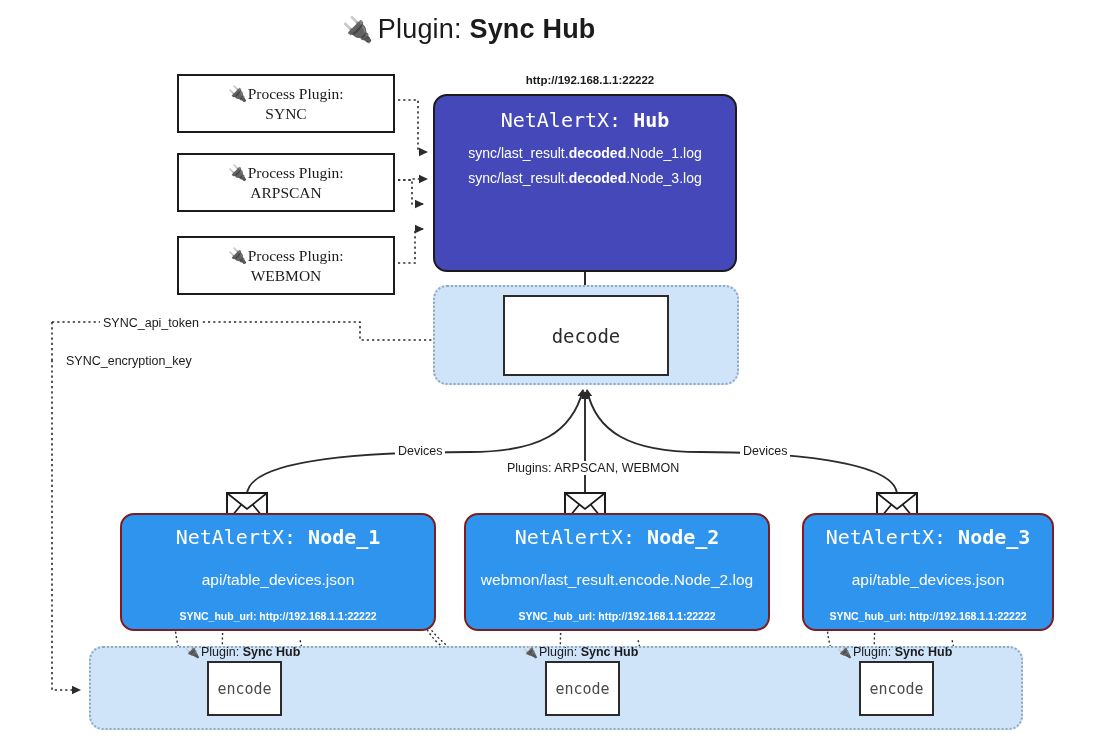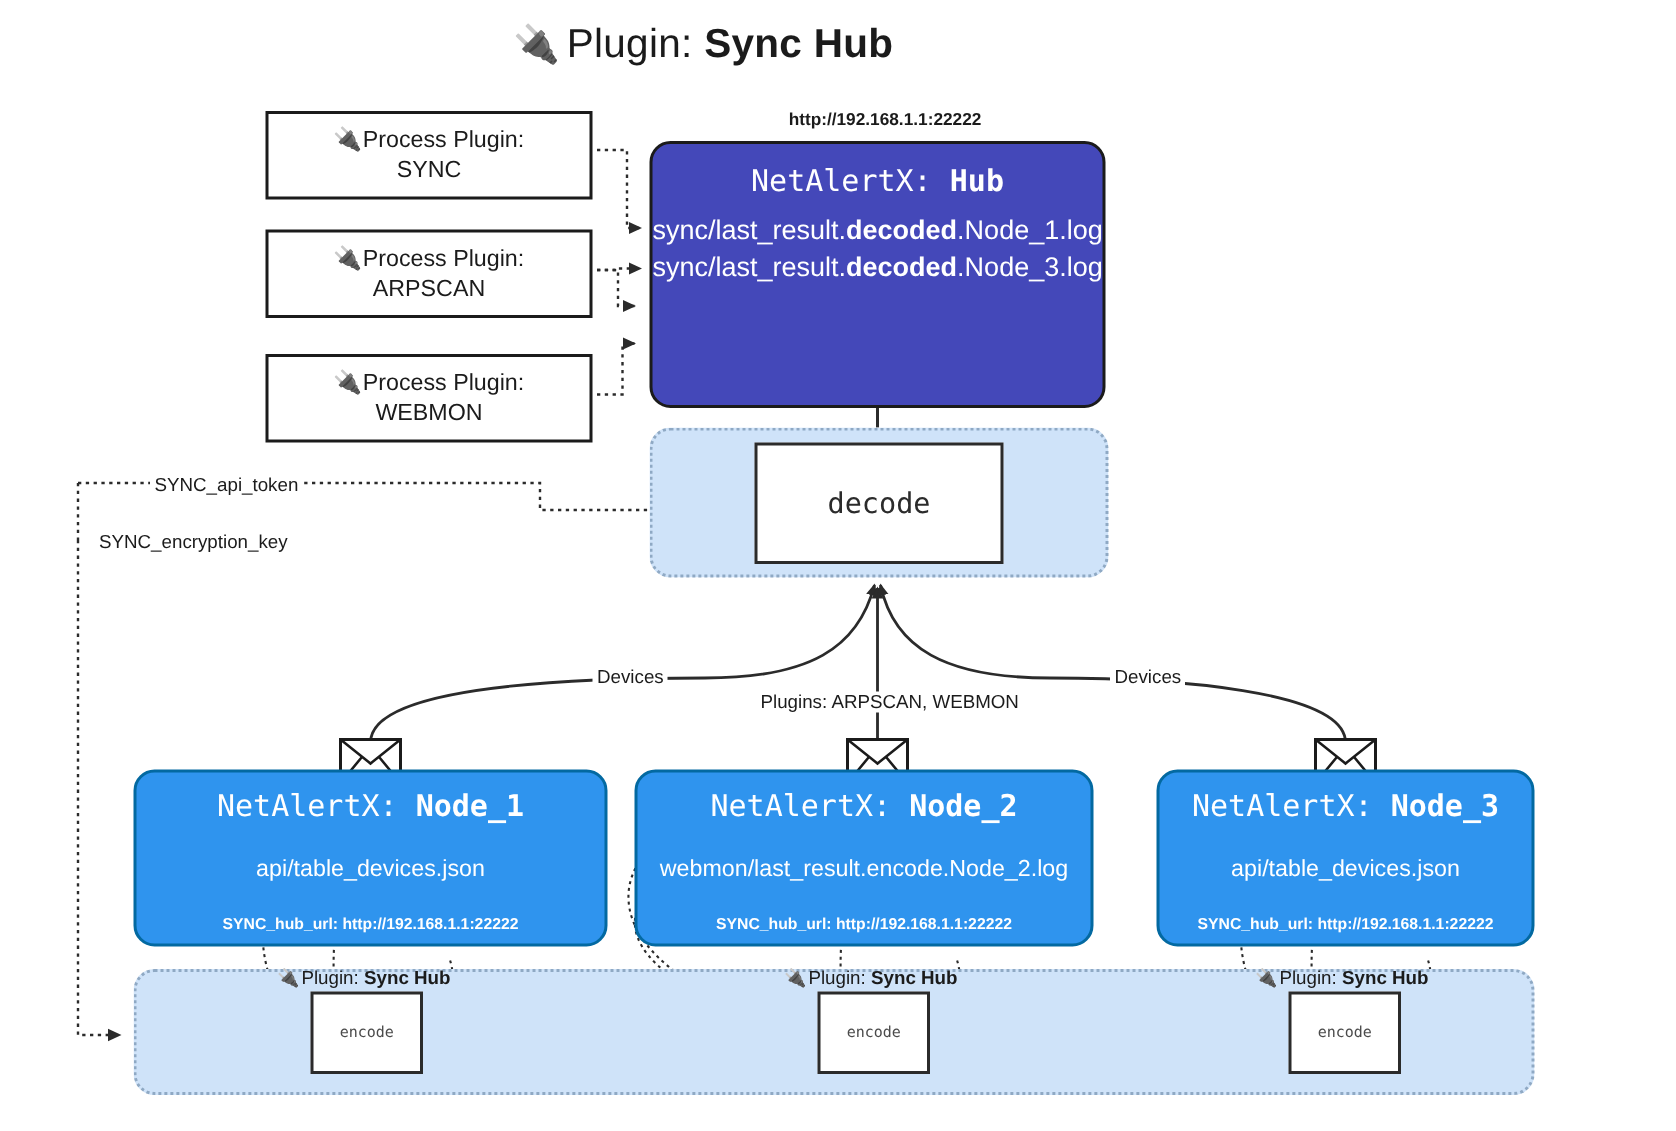--- a/index.html
+++ b/index.html
@@ -15,21 +15,21 @@
     font-size:27px;color:#1b1b1b;letter-spacing:.2px;
   }
   .title .plug{font-size:25px;margin-right:4px;}
   .title .bold{font-weight:bold;}
   .title .norm{font-weight:normal;}
 
   
   .procbox{
     width:218px;height:59px;background:#ffffff;border:2px solid #1b1b1b;
     display:flex;flex-direction:column;align-items:center;justify-content:center;
-    font-family:Liberation Sans, sans-serif;
+    font-family:Liberation Serif, serif;
     font-size:15.5px;line-height:20px;color:#1b1b1b;
   }
   .procbox .l1{white-space:nowrap;}
   .procbox .l2{white-space:nowrap;}
 
   
   .hub-url{
     left:455px;top:74px;width:270px;text-align:center;
     font-size:11.5px;font-weight:bold;color:#1b1b1b;
   }
@@ -38,21 +38,21 @@
     background:#4448b9;border:2px solid #1b1b1b;border-radius:14px;
     display:flex;flex-direction:column;align-items:center;
     padding-top:12px;
   }
   .hub-title{
     font-family:"DejaVu Sans Mono","Liberation Mono",monospace;
     font-size:20px;color:#ffffff;white-space:nowrap;margin-bottom:9px;
   }
   .hub-title .b{font-weight:bold;}
   .hub-line{
-    font-size:18px;color:#ffffff;white-space:nowrap;line-height:25px;
+    font-size:14px;color:#ffffff;white-space:nowrap;line-height:25px;
     text-align:center;width:100%;
   }
   .hub-line b{font-weight:bold;}
 
   
   .lightbox{
     background:#cfe3f9;border:2px dotted #8fa9c4;border-radius:14px;
   }
   .decode-wrap{left:433px;top:285px;width:306px;height:100px;}
   .decode-box{
@@ -69,55 +69,55 @@
     font-size:12.5px;color:#1b1b1b;background:#ffffff;padding:0 3px;white-space:nowrap;
   }
   .lbl-sync-api{left:100px;top:316px;}
   .lbl-sync-enc{left:63px;top:354px;}
   .lbl-dev-left{left:395px;top:444px;}
   .lbl-dev-right{left:740px;top:444px;}
   .lbl-plugins{left:504px;top:461px;}
 
   
   .node{
-    height:118px;background:#2f94ee;border:2px solid #0369a1;border-radius:14px;
-    display:flex;flex-direction:column;align-items:center;padding-top:10px;
+    height:118px;background:#2f94ee;border:2px solid #7f1d1d;border-radius:14px;
+    display:flex;flex-direction:column;align-items:center;padding-top:10px;margin-left:31px;
   }
   .node-title{
     font-family:"DejaVu Sans Mono","Liberation Mono",monospace;
     font-size:20px;color:#ffffff;white-space:nowrap;
   }
   .node-title .b{font-weight:bold;}
   .node-lines{
     flex:1;display:flex;flex-direction:column;align-items:center;justify-content:center;
     width:100%;
   }
   .node-line{font-size:15.5px;color:#ffffff;white-space:nowrap;line-height:26px;}
   .node-foot{
     font-size:10.5px;font-weight:bold;color:#ffffff;white-space:nowrap;
     margin-bottom:7px;
   }
   .node1{left:89px;top:513px;width:316px;}
-  .node2{left:423px;top:513px;width:306px;}
+  .node2{left:433px;top:513px;width:306px;}
   .node3{left:771px;top:513px;width:252px;}
 
   
   .envelope{width:42px;height:31px;}
 
   
   .plugcap{
     font-size:12.5px;color:#1b1b1b;white-space:nowrap;
   }
   .plugcap .b{font-weight:bold;}
   .plugcap .plug{font-size:12px;margin-right:1px;}
   .encode-box{
     width:75px;height:55px;background:#ffffff;border:2px solid #2b2b2b;
     display:flex;align-items:center;justify-content:center;
     font-family:"DejaVu Sans Mono","Liberation Mono",monospace;
-    font-size:10px;color:#4a4a4a;
+    font-size:15px;color:#4a4a4a;
   }
   .enc1{left:207px;top:661px;}
   .enc2{left:545px;top:661px;}
   .enc3{left:859px;top:661px;}
   .cap1{left:185px;top:645px;}
   .cap2{left:523px;top:645px;}
   .cap3{left:837px;top:645px;}
 </style>
 </head>
 <body>

